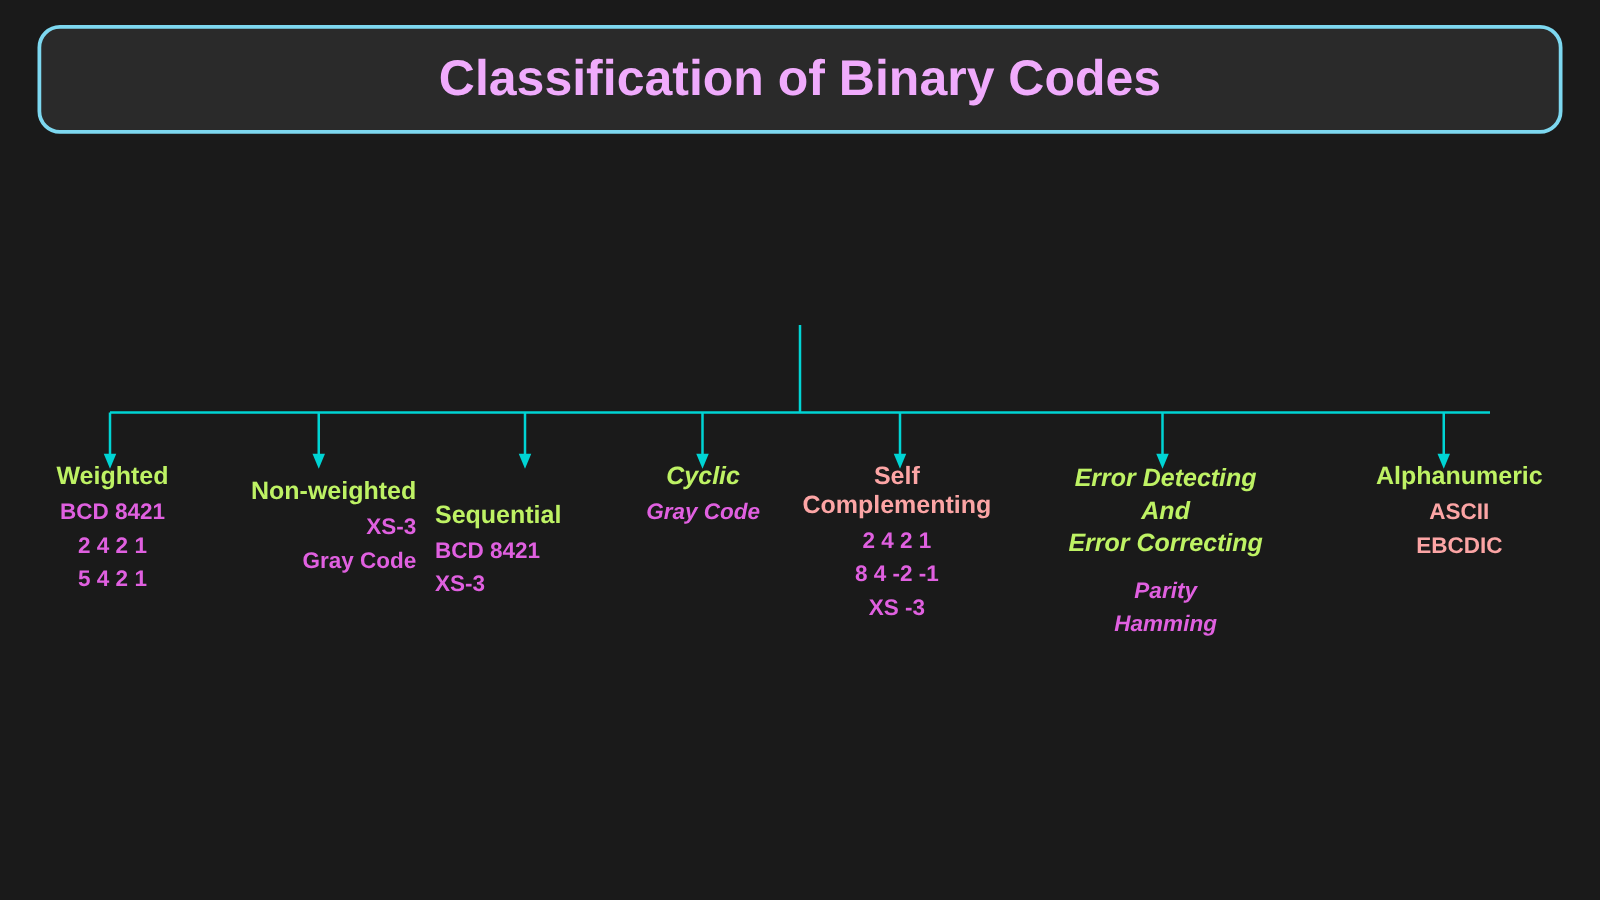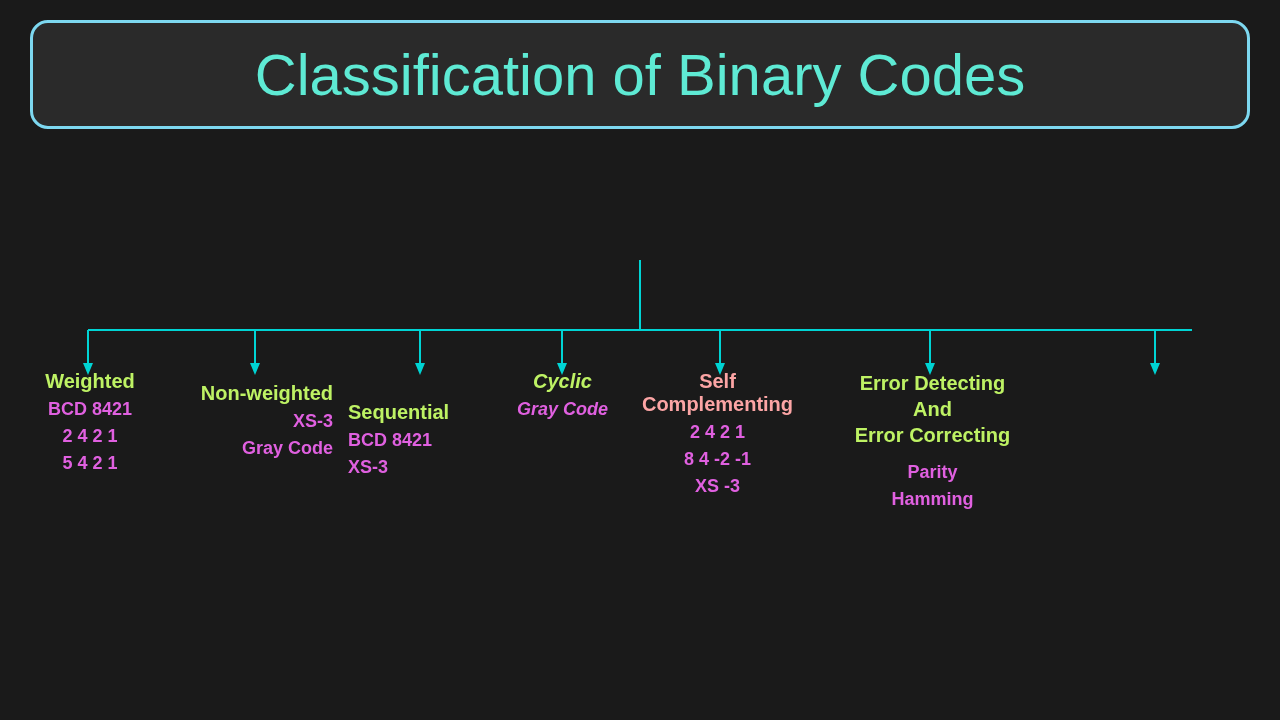--- a/index.html
+++ b/index.html
@@ -19,23 +19,23 @@
       left: 30px;
       right: 30px;
       border: 3px solid #7dd8f0;
       border-radius: 18px;
       background-color: #2a2a2a;
       padding: 18px 20px;
       text-align: center;
     }
 
     .title-text {
-      color: #5eead4;
-      font-size: 58px;
-      font-weight: normal;
+      color: #f0abfc;
+      font-size: 40px;
+      font-weight: bold;
     }
 
     .diagram-area {
       position: absolute;
       top: 170px;
       left: 0;
       right: 0;
       bottom: 0;
     }
 
@@ -138,20 +138,25 @@
     <div class="branch-sub col-magenta">Gray Code</div>
   </div>
 
   <div style="position:absolute; left:630px; top:200px; text-align:center; width:175px;">
     <div class="branch-title col-cyan" style="white-space:pre-line;">Self<br>Complementing</div>
     <div class="branch-sub col-magenta">2 4 2 1</div>
     <div class="branch-sub col-magenta">8 4 -2 -1</div>
     <div class="branch-sub col-magenta">XS -3</div>
   </div>
 
-  <div style="position:absolute; left:845px; top:200px; text-align:center; width:175px;">
+  <div style="position:absolute; left:845px; top:200px; text-align:center; width:175px;font-style:italic;">
     <div class="branch-title col-yellow" style="white-space:pre-line; line-height:1.3;">Error Detecting<br>And<br>Error Correcting</div>
     <div class="branch-sub col-magenta" style="margin-top:14px;">Parity</div>
     <div class="branch-sub col-magenta">Hamming</div>
   </div>
 
+  <div style="position:absolute; left:1085px; top:200px; text-align:center; width:165px;">
+    <div class="branch-title col-yellow">Alphanumeric</div>
+    <div class="branch-sub col-cyan">ASCII</div>
+    <div class="branch-sub col-cyan">EBCDIC</div>
+  </div>
 
 </div>
 
 </body></html>

